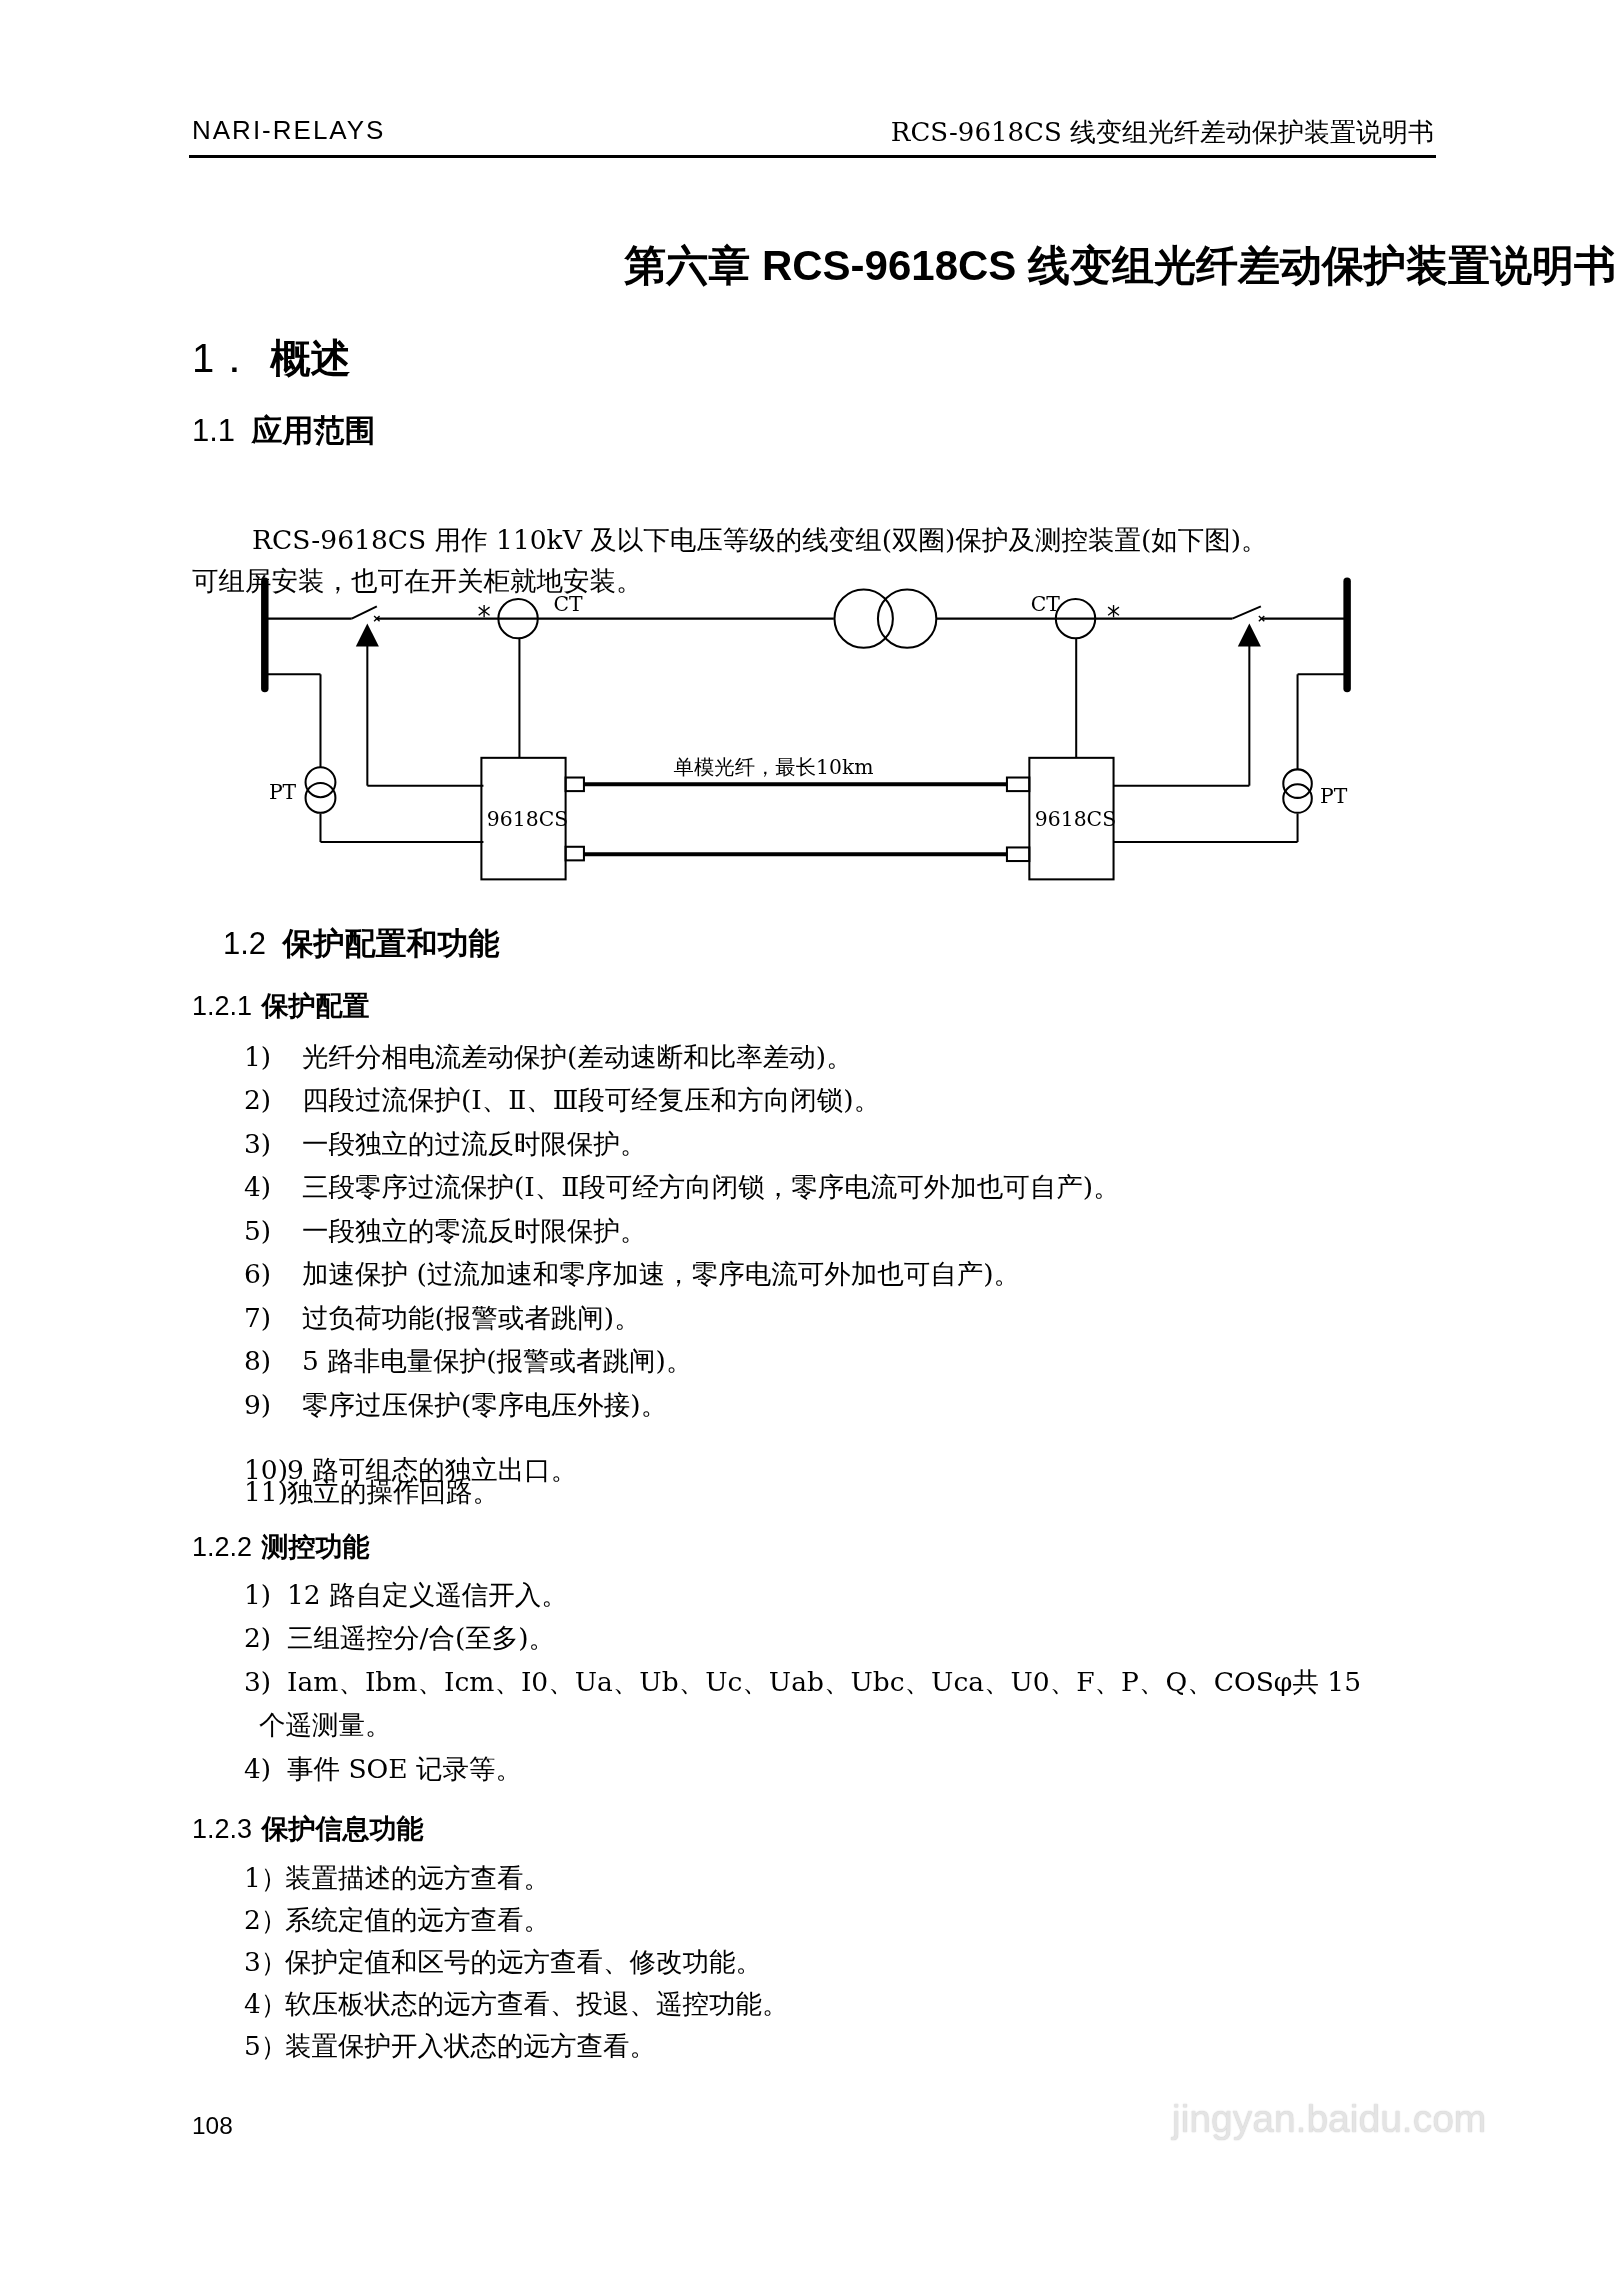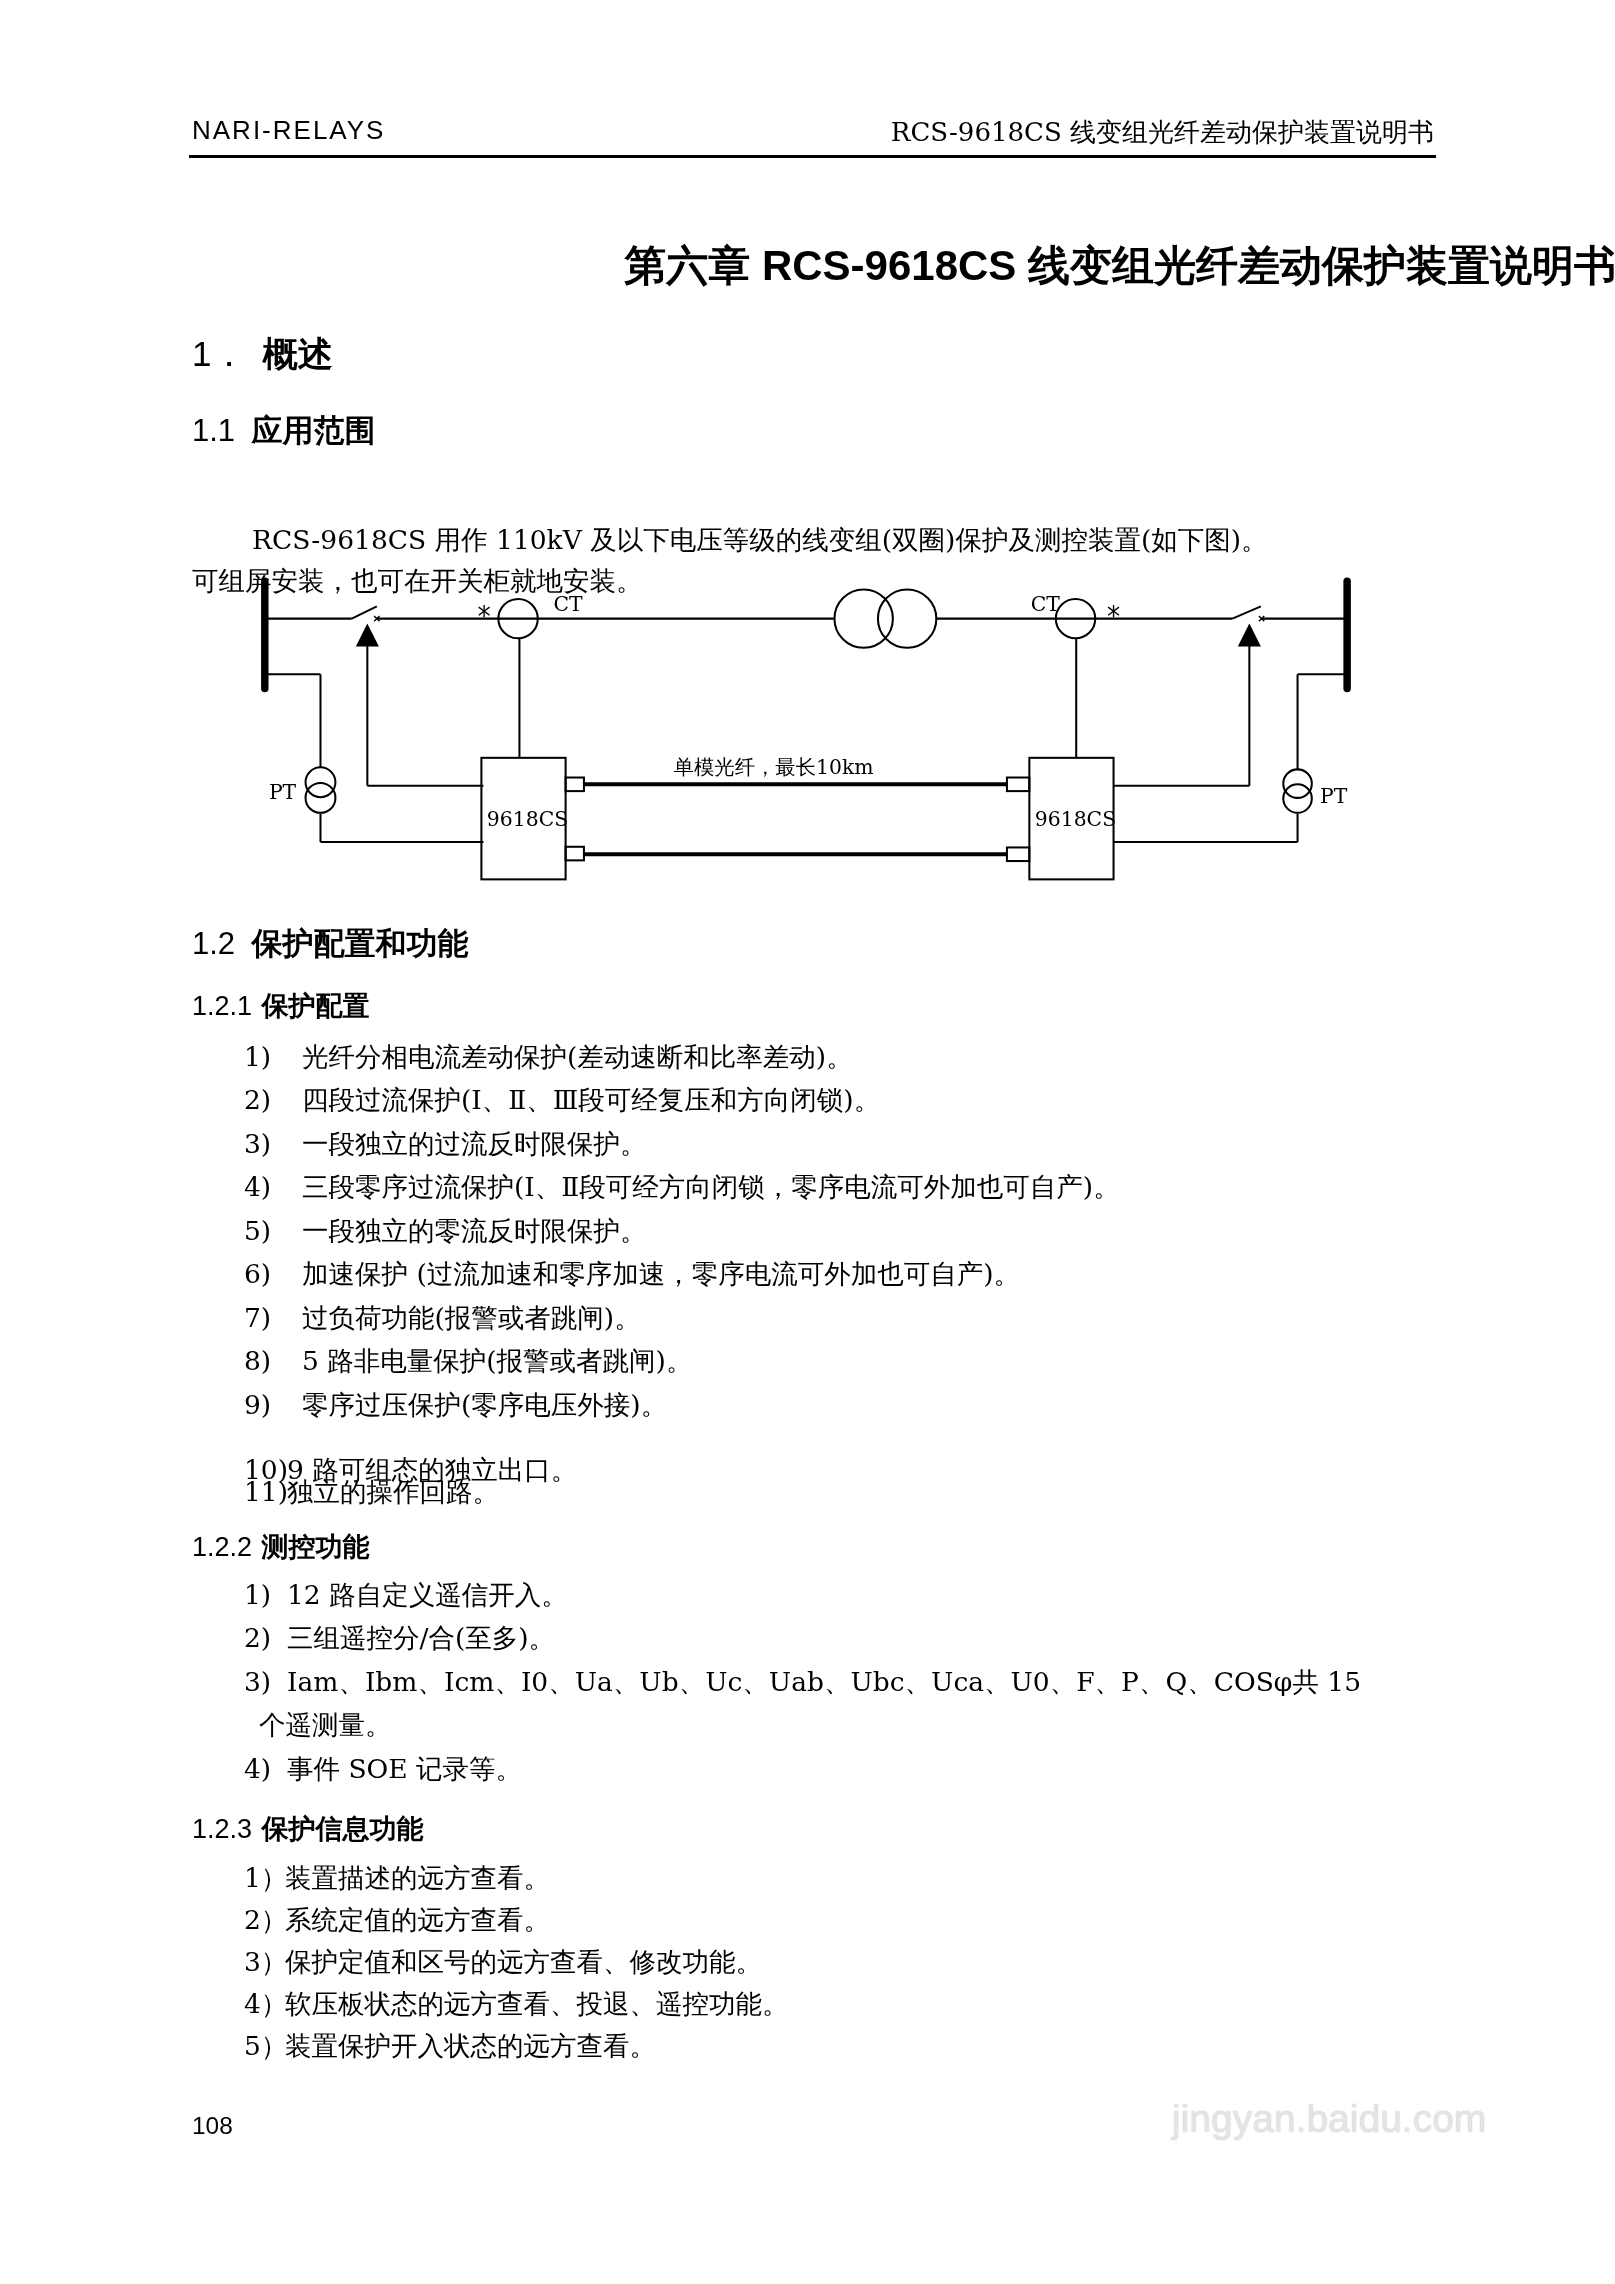--- a/index.html
+++ b/index.html
@@ -8,21 +8,21 @@
   .serif { font-family: "DejaVu Serif", "Liberation Serif", serif; }
   .sans { font-family: "Liberation Sans", "DejaVu Sans", sans-serif; }
 
   
   .hdr-left { left: 192px; top: 115px; font-size: 26px; letter-spacing: 2px; }
   .hdr-right { right: 182px; top: 115px; font-size: 26px; }
   .hdr-rule { position: absolute; left: 189px; top: 155px; width: 1247px; height: 2.7px; background: #000; }
 
   
   .chapter-title { left: 0; width: 1616px; text-align: right; top: 238px; font-size: 42px; font-weight: bold; }
-  .h1 { left: 192px; top: 331px; font-size: 35px; font-weight: bold; }
+  .h1 { left: 192px; top: 331px; font-size: 40px; font-weight: bold; }
   .h2 { left: 192px; top: 410px; font-size: 31px; font-weight: bold; }
   .h2 .num, .h1 .num { font-weight: normal; margin-right: 16.3px; }
   .h3 { left: 192px; font-size: 27px; font-weight: bold; }
   .h3 .num { font-weight: normal; margin-right: 9.5px; }
 
   .para { left: 192px; font-size: 26.5px; line-height: 41px; }
   .para .indent { display: inline-block; width: 60px; }
 
   .list { left: 244px; font-size: 26.5px; }
   .list .item { position: absolute; white-space: nowrap; }
@@ -135,21 +135,21 @@
 
   <text x="815" y="900" font-size="30">CT</text>
   <text x="1518" y="900" font-size="30">CT</text>
   <text x="396" y="1177" font-size="30">PT</text>
   <text x="1944" y="1182" font-size="30">PT</text>
   <text x="717" y="1217" font-size="30">9618CS</text>
   <text x="1524" y="1217" font-size="30">9618CS</text>
   <text x="992" y="1140" font-size="30">单模光纤，最长10km</text>
 </svg>
 
-<div class="abs sans h2" style="top:923px;">
+<div class="abs sans h2" style="top:923px;margin-left:31px;">
   <span class="num">1.2</span><span>保护配置和功能</span>
 </div>
 
 <div class="abs sans h3" style="top:988px;">
   <span class="num">1.2.1</span><span>保护配置</span>
 </div>
 <div class="abs serif list" style="top:1039px;">
   <div class="item" style="top:0px"><span class="n">1)</span><span>光纤分相电流差动保护(差动速断和比率差动)。</span></div>
   <div class="item" style="top:43px"><span class="n">2)</span><span>四段过流保护(Ⅰ、Ⅱ、Ⅲ段可经复压和方向闭锁)。</span></div>
   <div class="item" style="top:87px"><span class="n">3)</span><span>一段独立的过流反时限保护。</span></div>

